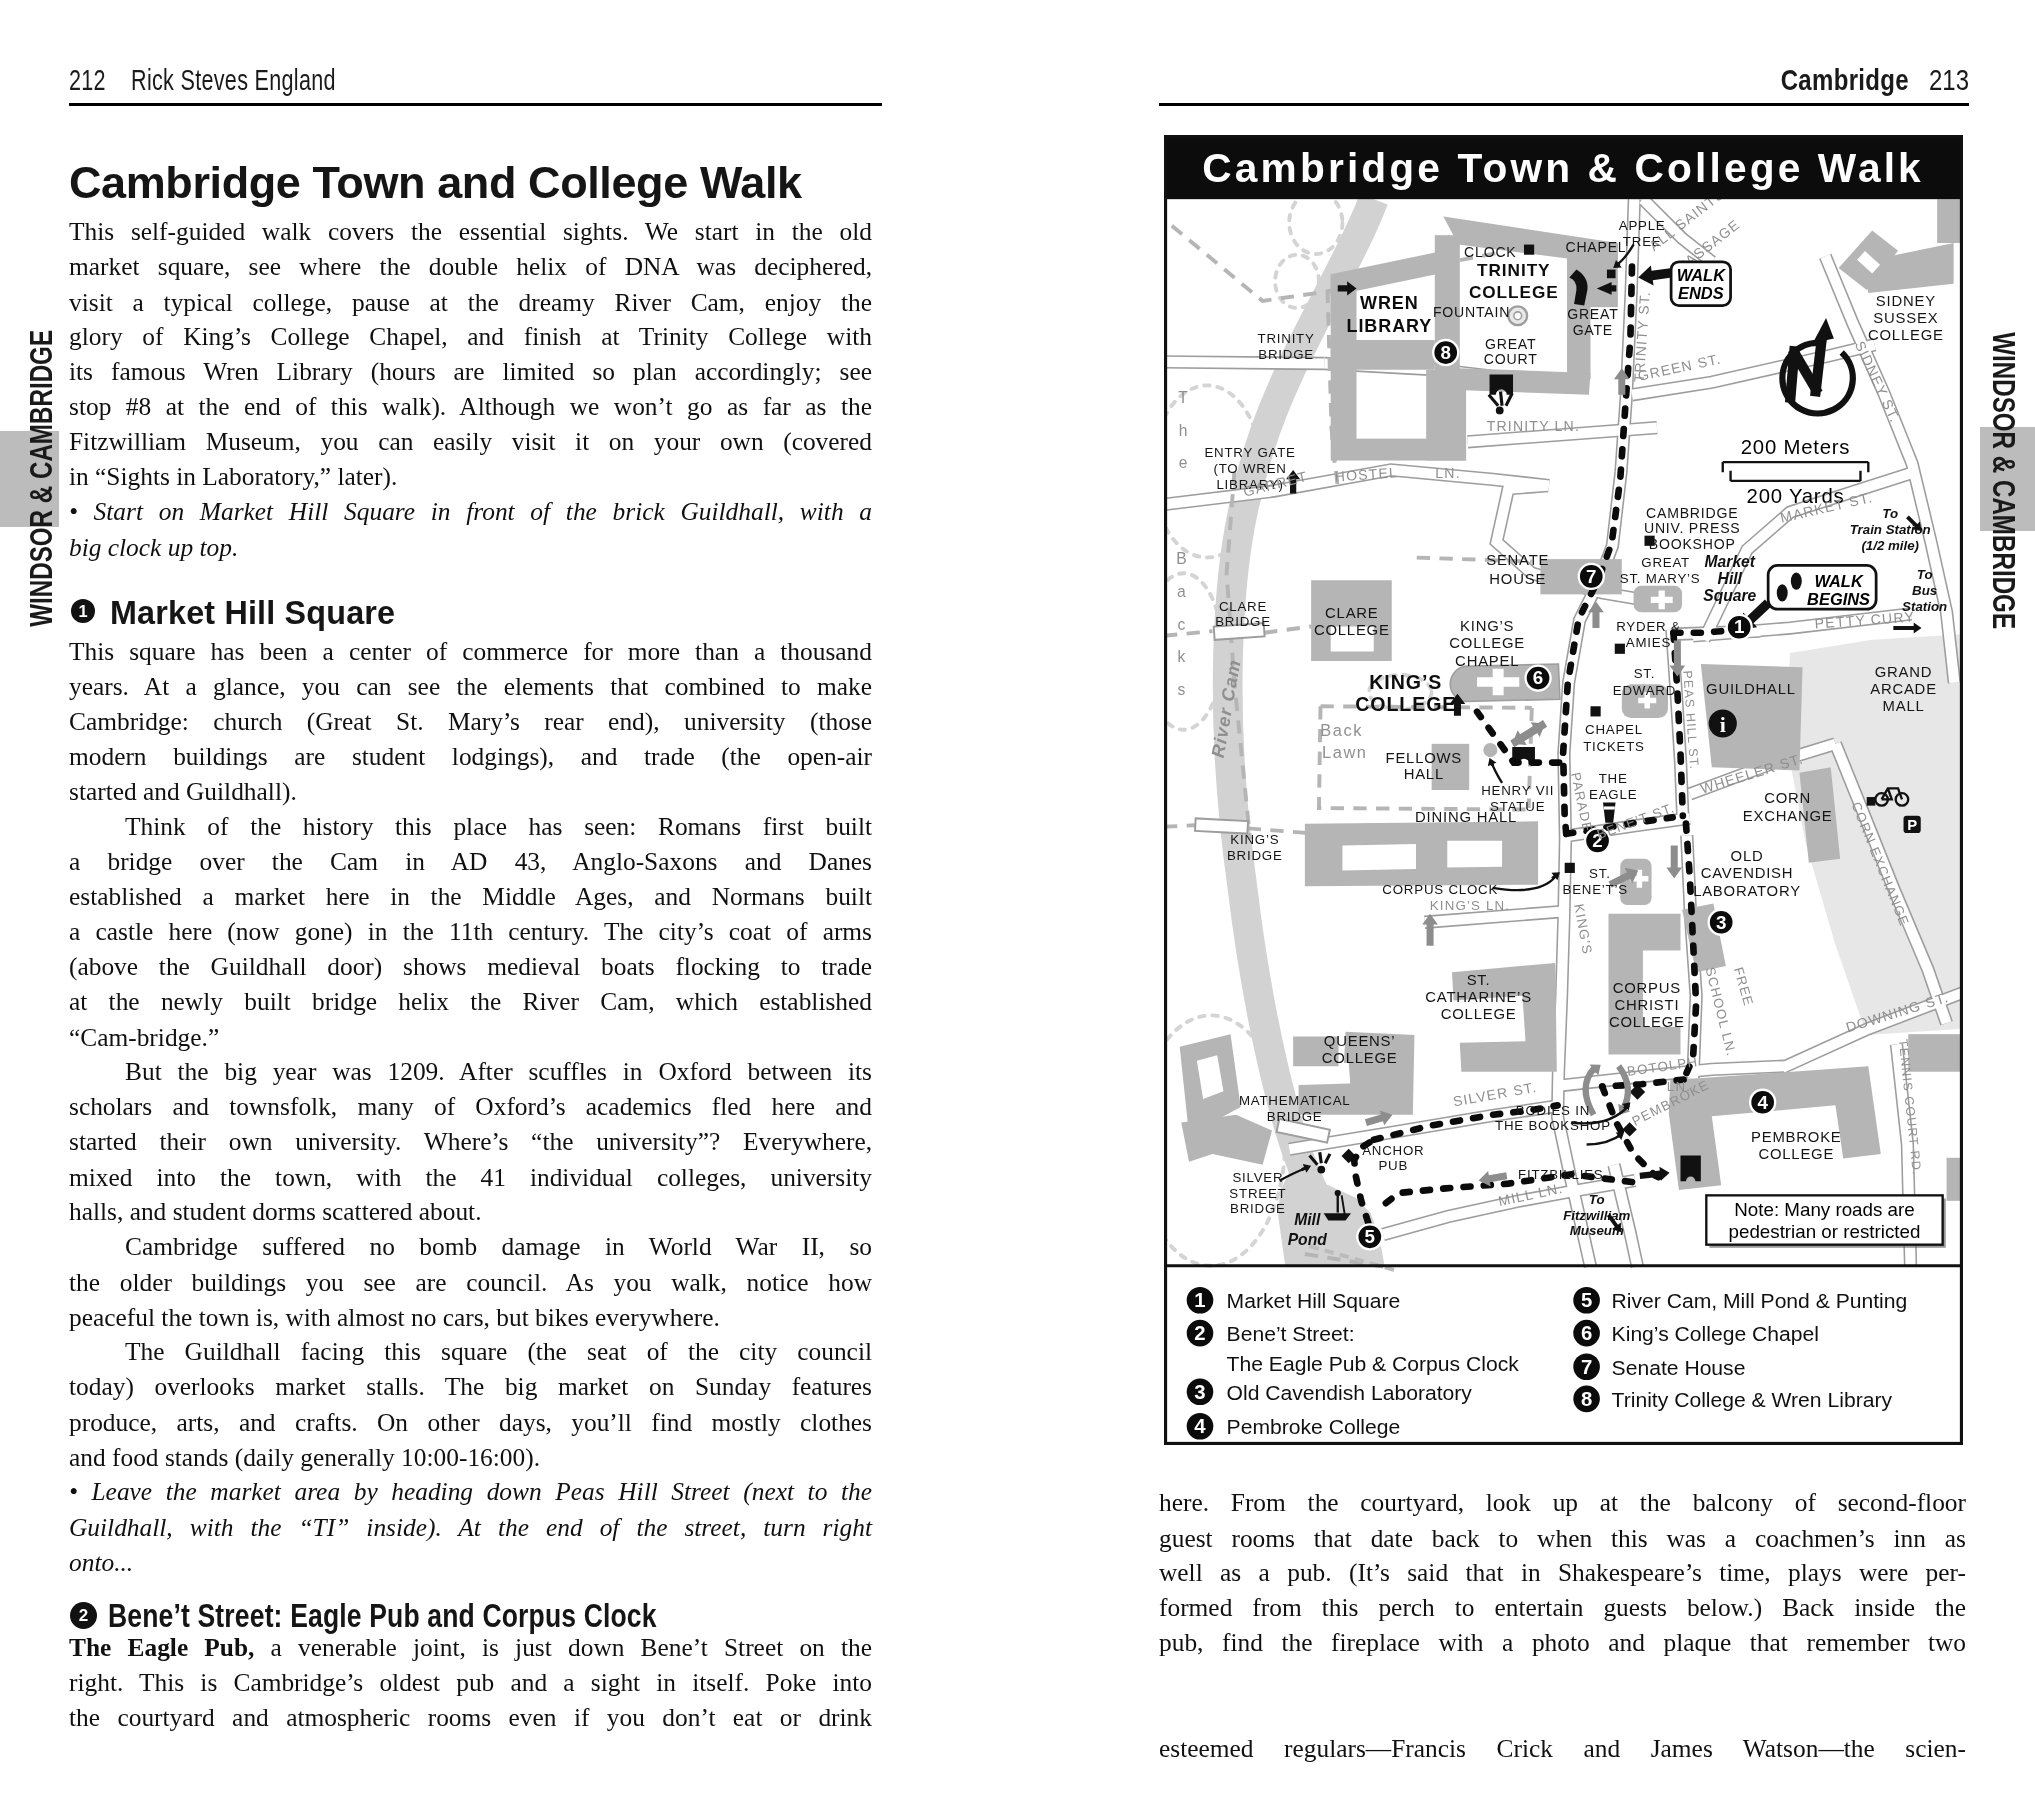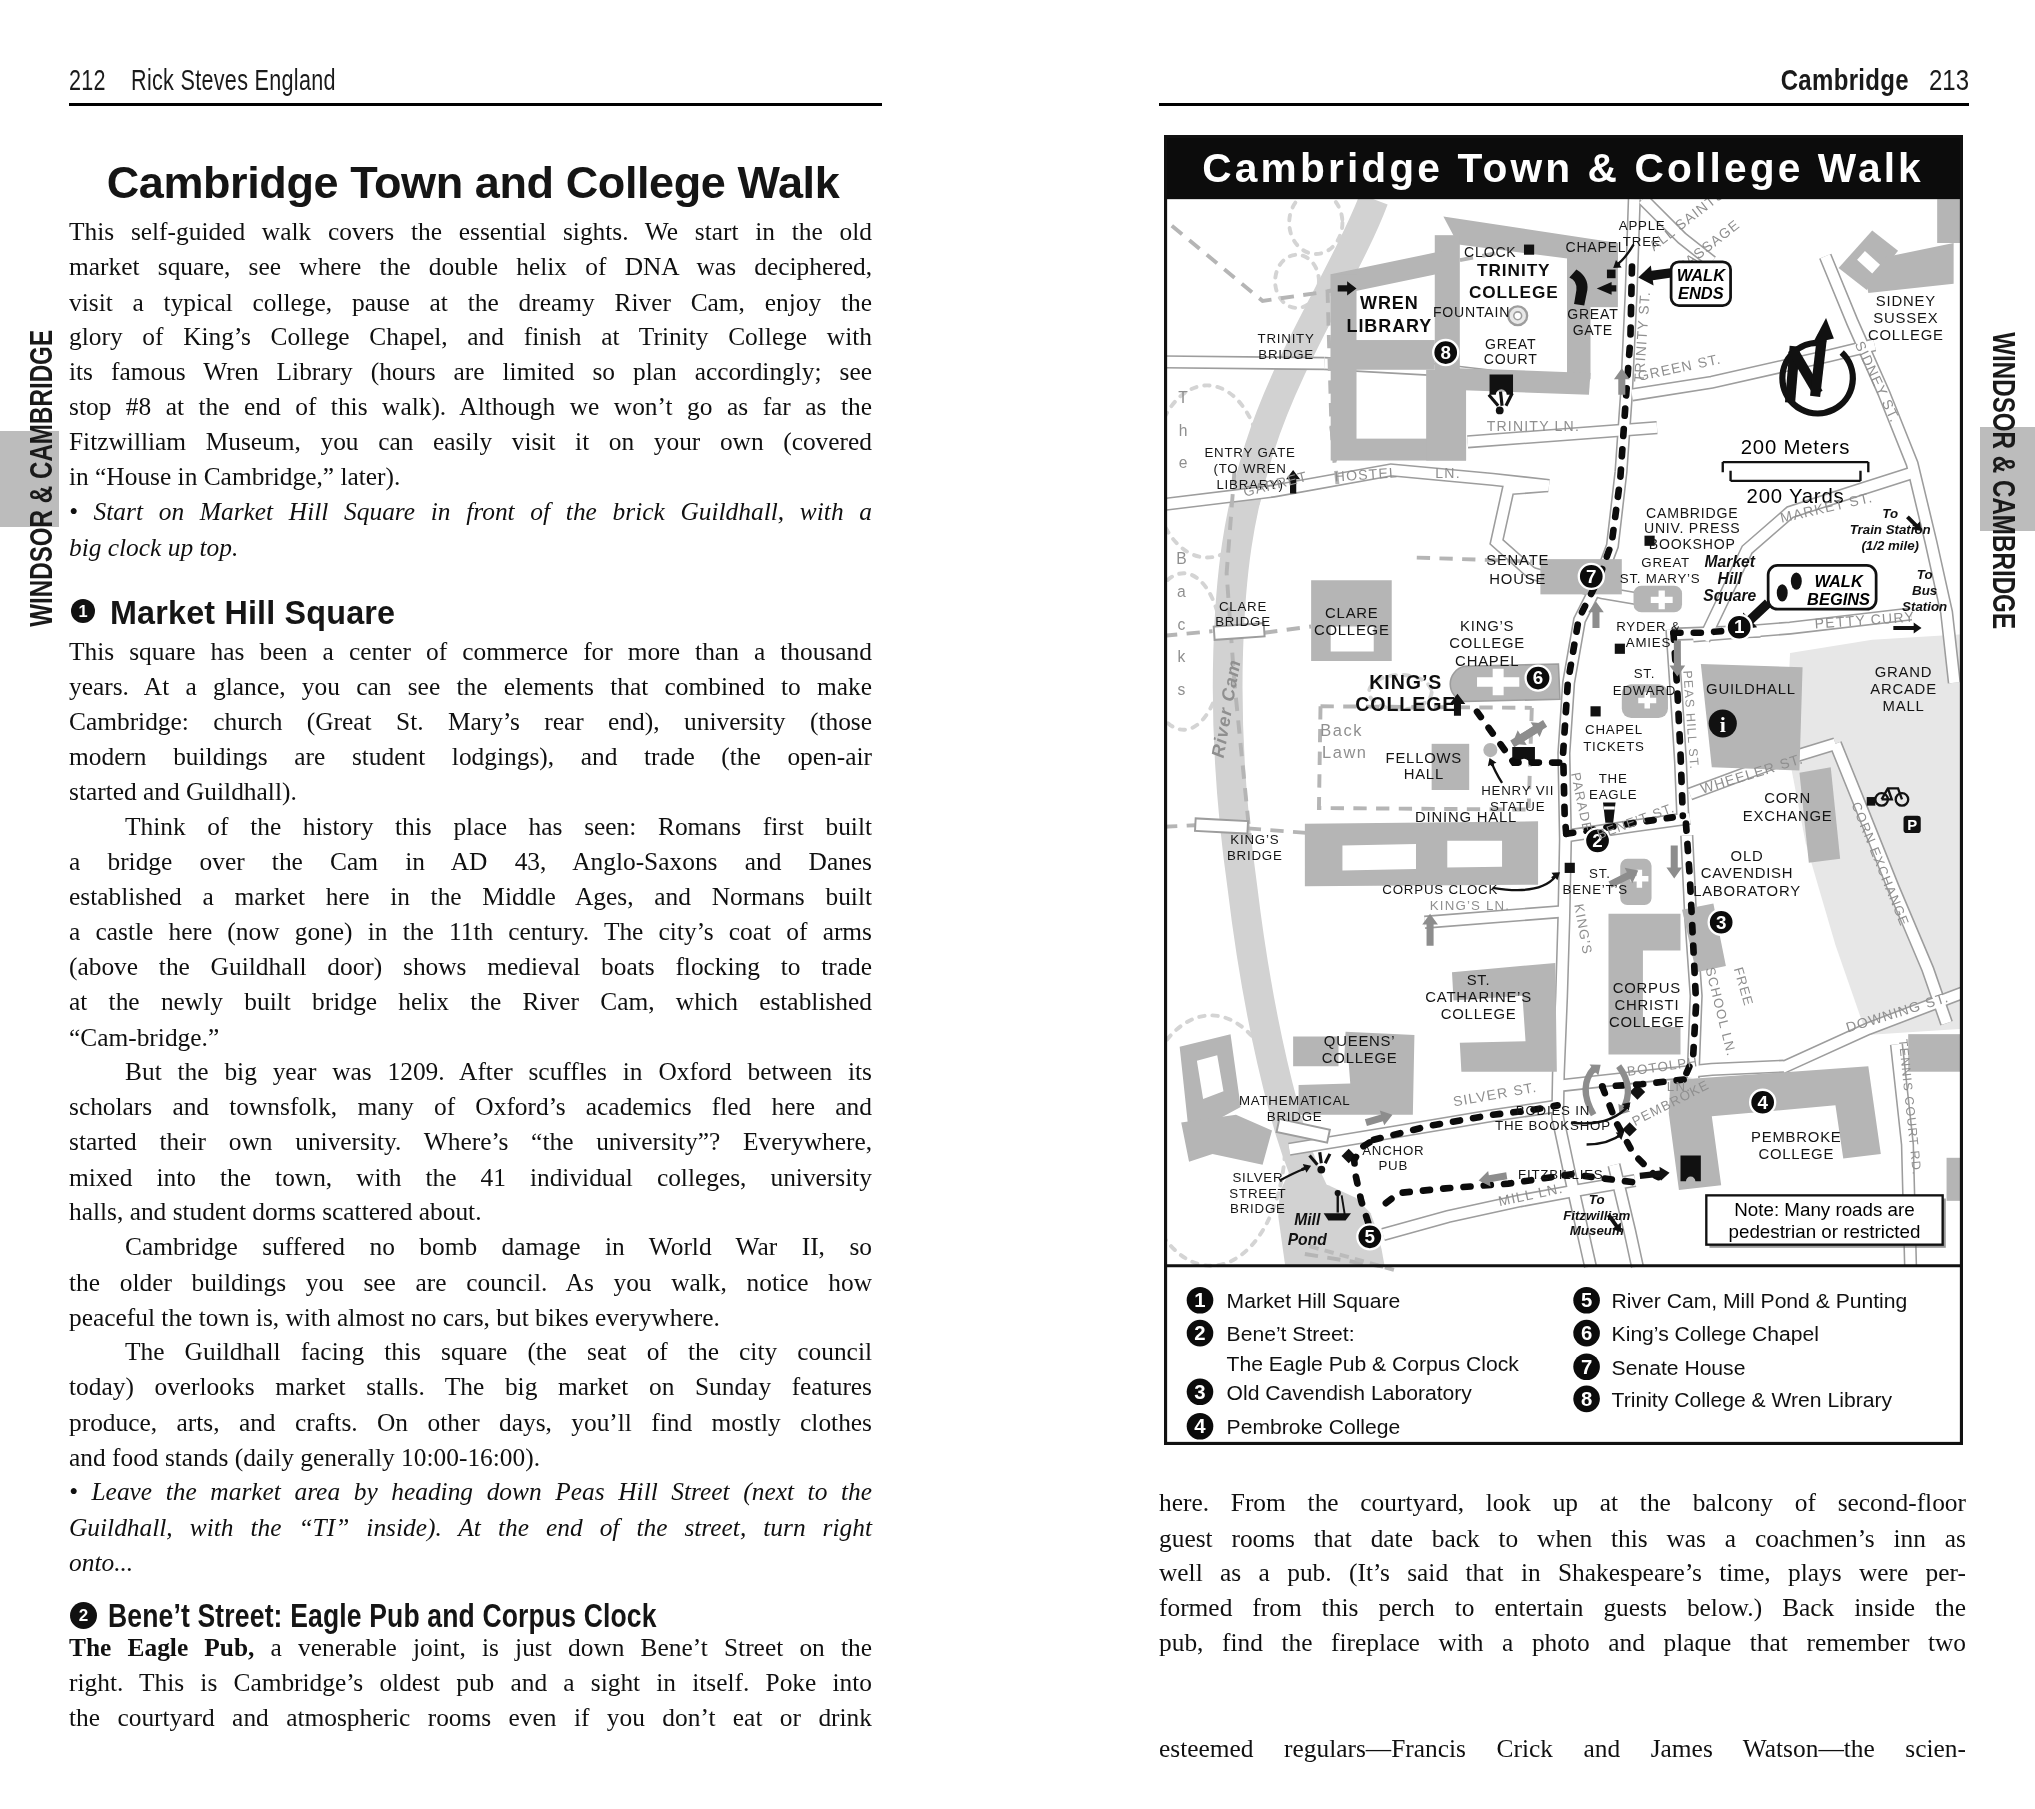--- a/index.html
+++ b/index.html
@@ -18,30 +18,30 @@
      font-size:31px;letter-spacing:0;color:#1a1a1a;white-space:nowrap}
 </style></head><body>
 
 <div class="abs" style="left:69px;top:63px;font-family:'Liberation Sans',sans-serif;font-size:30px;color:#1a1a1a;transform:scaleX(.72);transform-origin:0 0;letter-spacing:0.4px">212&nbsp;&nbsp;&nbsp;&nbsp;Rick Steves England</div>
 
 <div class="abs" style="left:69px;top:103px;width:813px;height:3.1px;background:#000"></div>
 
 <div class="abs" style="left:0;top:431px;width:59px;height:96px;background:#bcbcbc"></div>
 <div class="tab" style="left:-107px;top:493px;width:297px;text-align:center;transform:rotate(-90deg) scaleX(.78);transform-origin:center">WINDSOR &amp; CAMBRIDGE</div>
 
-<div class="hd" style="left:69px;top:157px;width:808px;text-align:center;font-size:45px;letter-spacing:-0.4px">Cambridge Town and College Walk</div>
+<div class="hd" style="left:69px;top:157px;width:808px;text-align:left;font-size:45px;letter-spacing:-0.4px">Cambridge Town and College Walk</div>
 
 <div class="ln" style="top:216px">This self-guided walk covers the essential sights. We start in the old</div>
 <div class="ln" style="top:251px">market square, see where the double helix of DNA was deciphered,</div>
 <div class="ln" style="top:287px">visit a typical college, pause at the dreamy River Cam, enjoy the</div>
 <div class="ln" style="top:321px">glory of King’s College Chapel, and finish at Trinity College with</div>
 <div class="ln" style="top:356px">its famous Wren Library (hours are limited so plan accordingly; see</div>
 <div class="ln" style="top:391px">stop #8 at the end of this walk). Although we won’t go as far as the</div>
 <div class="ln" style="top:426px">Fitzwilliam Museum, you can easily visit it on your own (covered</div>
-<div class="ln nj" style="top:461px">in “House in Cambridge,” later).</div>
+<div class="ln nj" style="top:461px">in “Sights in Laboratory,” later).</div>
 
 <div class="ln it" style="top:496px">• Start on Market Hill Square in front of the brick Guildhall, with a</div>
 <div class="ln nj it" style="top:532px">big clock up top.</div>
 
 <div class="ln" style="top:636px">This square has been a center of commerce for more than a thousand</div>
 <div class="ln" style="top:671px">years. At a glance, you can see the elements that combined to make</div>
 <div class="ln" style="top:706px">Cambridge: church (Great St. Mary’s rear end), university (those</div>
 <div class="ln" style="top:741px">modern buildings are student lodgings), and trade (the open-air</div>
 <div class="ln nj" style="top:776px">started and Guildhall).</div>
 

